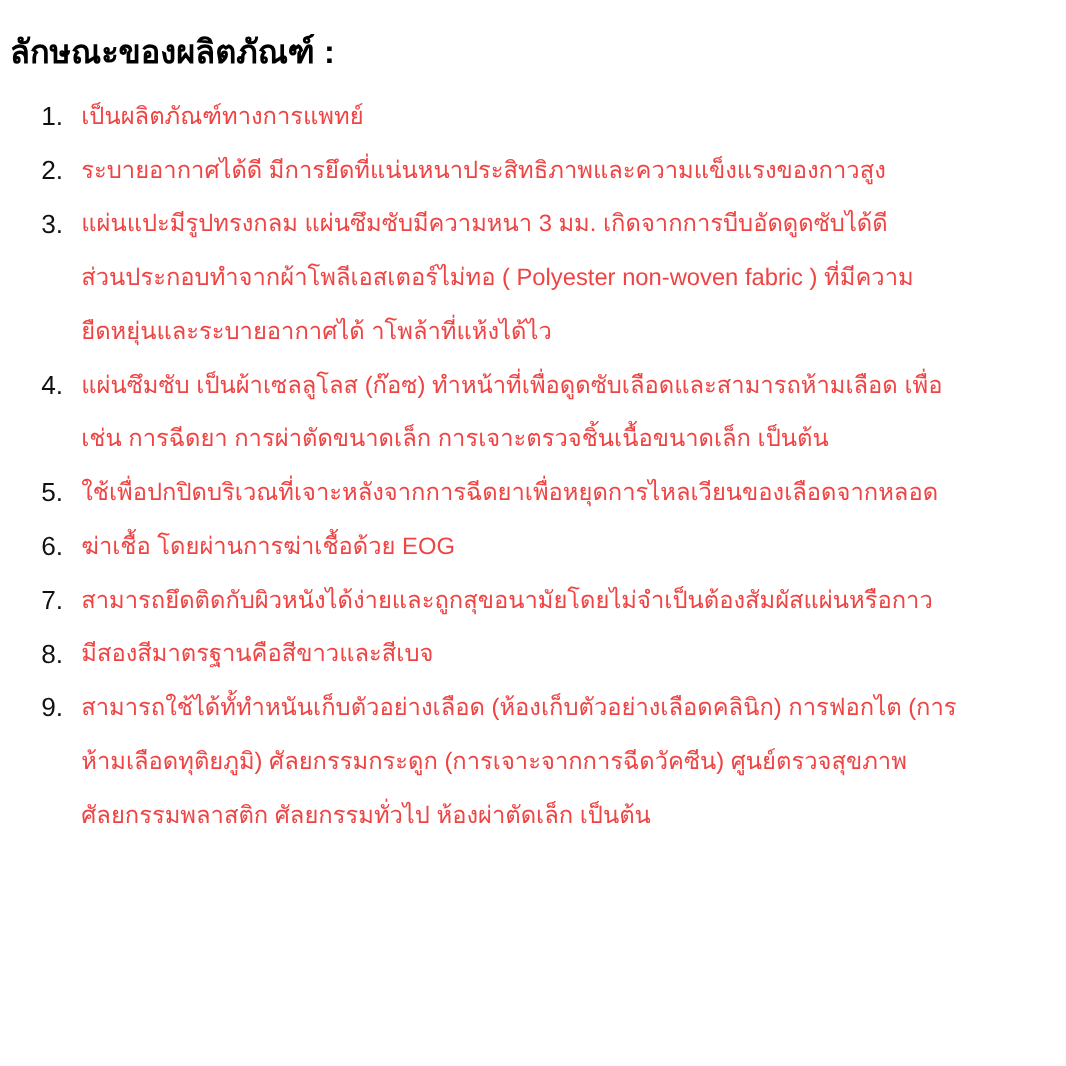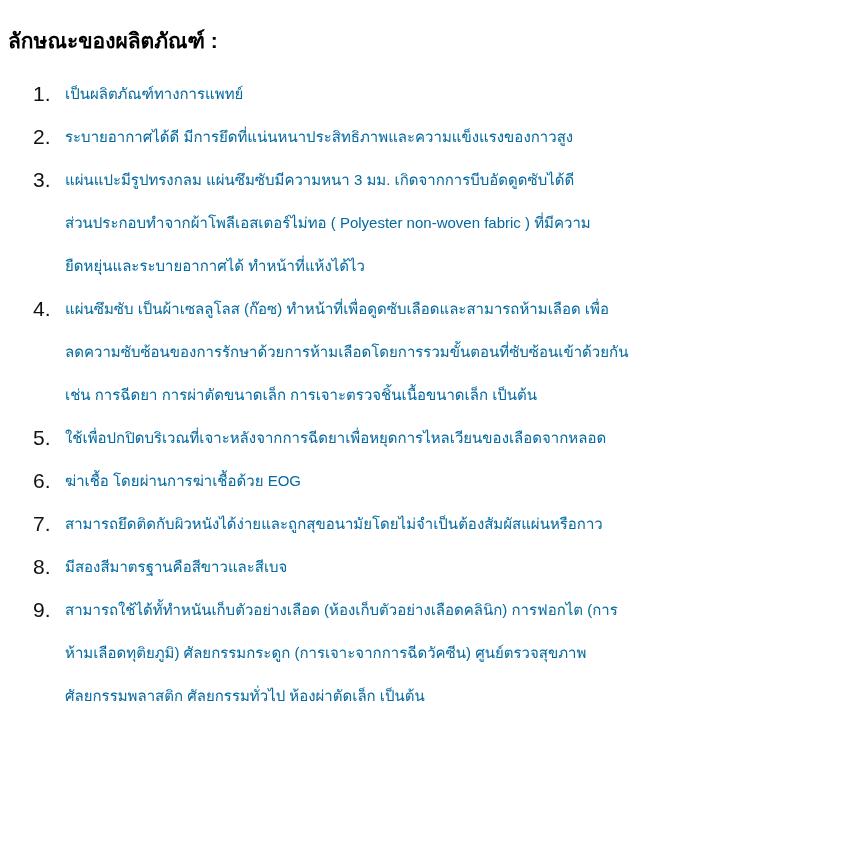--- a/index.html
+++ b/index.html
@@ -11,21 +11,21 @@
   .page {
     position: relative;
     width: 853px;
     height: 853px;
     background: #ffffff;
     color: #111111;
     overflow: hidden;
   }
   .doc-title {
     padding: 26px 10px 0 8px;
-    font-size: 21px;
+    font-size: 26px;
     font-weight: 700;
     line-height: 30px;
     color: #000000;
   }
   .feature-list {
     margin-top: 16px;
   }
   .row {
     display: flex;
     align-items: flex-start;
@@ -36,23 +36,23 @@
     font-size: 21px;
     line-height: 43px;
     color: #111111;
   }
   .lines {
     flex: 1 1 auto;
     padding-right: 8px;
     min-width: 0;
   }
   .line {
-    font-size: 15px;
+    font-size: 19px;
     line-height: 43px;
-    color: #0369a1;
+    color: #ef4444;
     text-align: left;
   }
 </style>
 </head>
 <body>
 
 <div class="page">
 
   <div class="doc-title">ลักษณะของผลิตภัณฑ์ :</div>
 
@@ -70,29 +70,28 @@
       <div class="lines">
         <div class="line">ระบายอากาศได้ดี มีการยึดที่แน่นหนาประสิทธิภาพและความแข็งแรงของกาวสูง</div>
       </div>
     </div>
 
     <div class="row">
       <span class="num">3.</span>
       <div class="lines">
         <div class="line">แผ่นแปะมีรูปทรงกลม แผ่นซึมซับมีความหนา 3 มม. เกิดจากการบีบอัดดูดซับได้ดี</div>
         <div class="line">ส่วนประกอบทำจากผ้าโพลีเอสเตอร์ไม่ทอ ( Polyester non-woven fabric ) ที่มีความ</div>
-        <div class="line">ยืดหยุ่นและระบายอากาศได้ ทำหน้าที่แห้งได้ไว</div>
+        <div class="line">ยืดหยุ่นและระบายอากาศได้ าโพล้าที่แห้งได้ไว</div>
       </div>
     </div>
 
     <div class="row">
       <span class="num">4.</span>
       <div class="lines">
         <div class="line">แผ่นซึมซับ เป็นผ้าเซลลูโลส (ก๊อซ) ทำหน้าที่เพื่อดูดซับเลือดและสามารถห้ามเลือด เพื่อ</div>
-        <div class="line">ลดความซับซ้อนของการรักษาด้วยการห้ามเลือดโดยการรวมขั้นตอนที่ซับซ้อนเข้าด้วยกัน</div>
         <div class="line">เช่น การฉีดยา การผ่าตัดขนาดเล็ก การเจาะตรวจชิ้นเนื้อขนาดเล็ก เป็นต้น</div>
       </div>
     </div>
 
     <div class="row">
       <span class="num">5.</span>
       <div class="lines">
         <div class="line">ใช้เพื่อปกปิดบริเวณที่เจาะหลังจากการฉีดยาเพื่อหยุดการไหลเวียนของเลือดจากหลอด</div>
       </div>
     </div>

